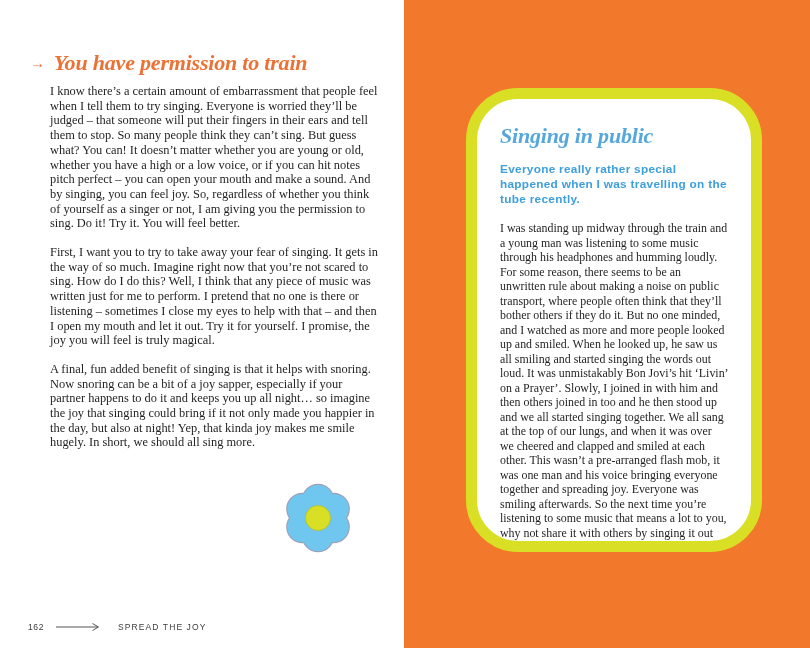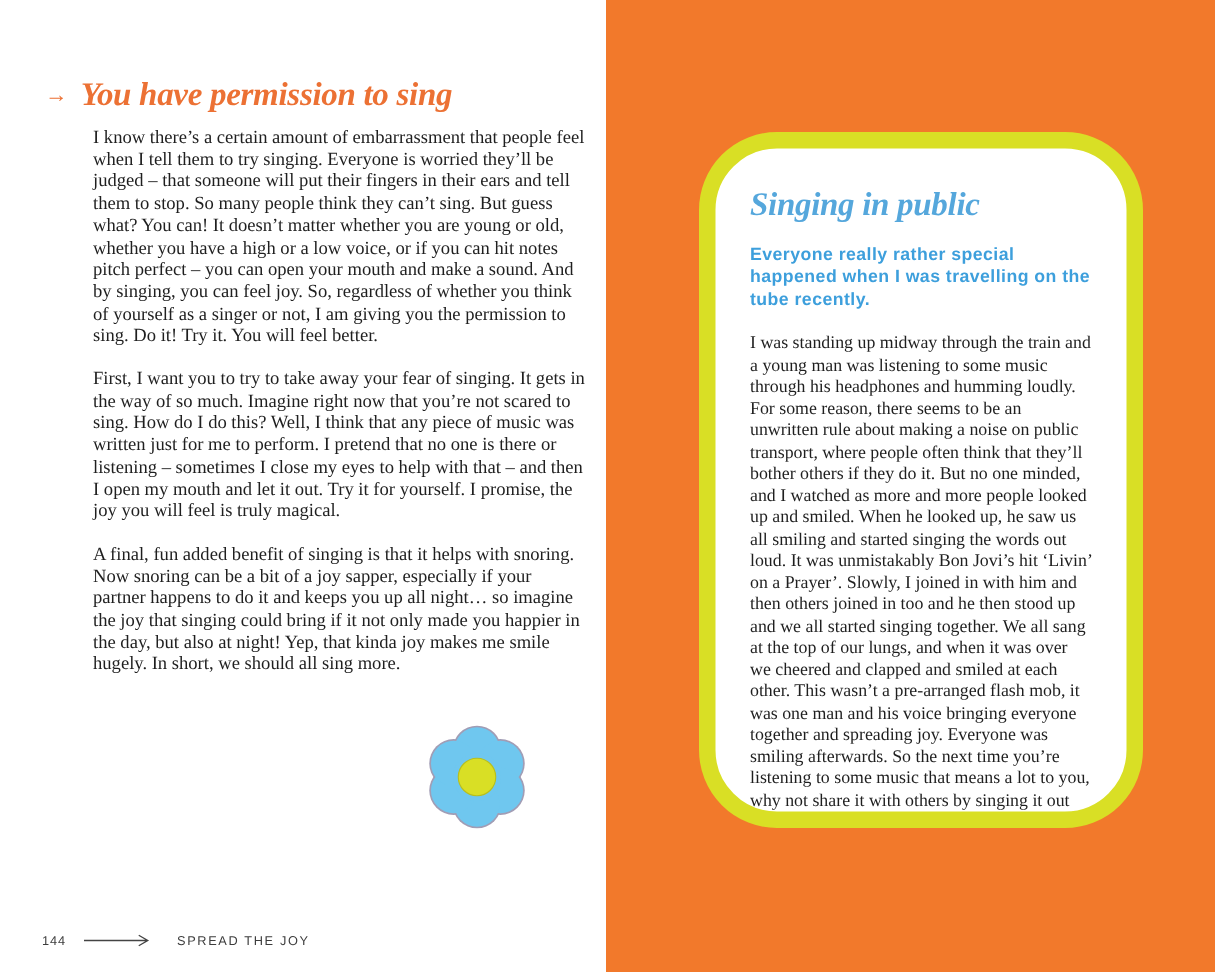--- a/index.html
+++ b/index.html
@@ -27,21 +27,21 @@
     position:absolute;left:30px;top:50px;margin:0;width:360px;
     font-size:22px;font-weight:600;font-style:italic;
     color:var(--heading-orange);
     letter-spacing:-0.2px;
   }
   .heading .arrow{
     font-style:normal;font-weight:400;font-size:15px;
     margin-right:9px;position:relative;top:-2px;
   }
   .body-col{
-    position:absolute;left:62px;top:84px;width:330px;
+    position:absolute;left:50px;top:84px;width:330px;
     font-size:12.4px;line-height:14.7px;color:var(--body-text);
   }
   .body-col p{margin:0 0 14px 0;}
   .flower{position:absolute;left:282px;top:483px;width:72px;height:70px;}
   .footer{
     position:absolute;left:28px;bottom:16px;
     display:flex;align-items:center;
     font-family:"Liberation Sans", sans-serif;
     font-size:8.5px;color:#3c3c3c;letter-spacing:1.1px;
   }
@@ -75,21 +75,21 @@
     font-size:11.9px;line-height:14.5px;color:var(--body-text);
   }
 </style>
 </head>
 <body>
 
 <div class="spread">
 
   <section class="page-left">
     <h1 class="heading">
-      <span class="arrow">→</span><span>You have permission to sing</span>
+      <span class="arrow">→</span><span>You have permission to train</span>
     </h1>
 
     <div class="body-col">
       <p>I know there’s a certain amount of embarrassment that people feel when I tell them to try singing. Everyone is worried they’ll be judged – that someone will put their fingers in their ears and tell them to stop. So many people think they can’t sing. But guess what? You can! It doesn’t matter whether you are young or old, whether you have a high or a low voice, or if you can hit notes pitch perfect – you can open your mouth and make a sound. And by singing, you can feel joy. So, regardless of whether you think of yourself as a singer or not, I am giving you the permission to sing. Do it! Try it. You will feel better.</p>
       <p>First, I want you to try to take away your fear of singing. It gets in the way of so much. Imagine right now that you’re not scared to sing. How do I do this? Well, I think that any piece of music was written just for me to perform. I pretend that no one is there or listening – sometimes I close my eyes to help with that – and then I open my mouth and let it out. Try it for yourself. I promise, the joy you will feel is truly magical.</p>
       <p>A final, fun added benefit of singing is that it helps with snoring. Now snoring can be a bit of a joy sapper, especially if your partner happens to do it and keeps you up all night… so imagine the joy that singing could bring if it not only made you happier in the day, but also at night! Yep, that kinda joy makes me smile hugely. In short, we should all sing more.</p>
     </div>
 
     <svg class="flower" viewBox="0 0 76 74" aria-hidden="true">
       <g fill="var(--flower-outline, #A19DB5)">
@@ -106,21 +106,21 @@
         <circle cx="54.45" cy="46.5" r="16"></circle>
         <circle cx="38" cy="56" r="16"></circle>
         <circle cx="21.55" cy="46.5" r="16"></circle>
         <circle cx="21.55" cy="27.5" r="16"></circle>
         <circle cx="38" cy="37" r="17"></circle>
       </g>
       <circle cx="38" cy="37" r="13.2" fill="var(--flower-center-yellow, #D9DF25)" stroke="#b9bf1c" stroke-width="0.8"></circle>
     </svg>
 
     <footer class="footer">
-      <span class="pagenum">144</span>
+      <span class="pagenum">162</span>
       <svg class="arrow-svg" width="48" height="10" viewBox="0 0 48 10" aria-hidden="true">
         <path d="M0 5 H42 M36.5 1.5 L42.5 5 L36.5 8.5" fill="none" stroke="#444444" stroke-width="0.9"></path>
       </svg>
       <span>SPREAD THE JOY</span>
     </footer>
   </section>
 
   <section class="page-right">
     <div class="card">
       <h2>Singing in public</h2>

